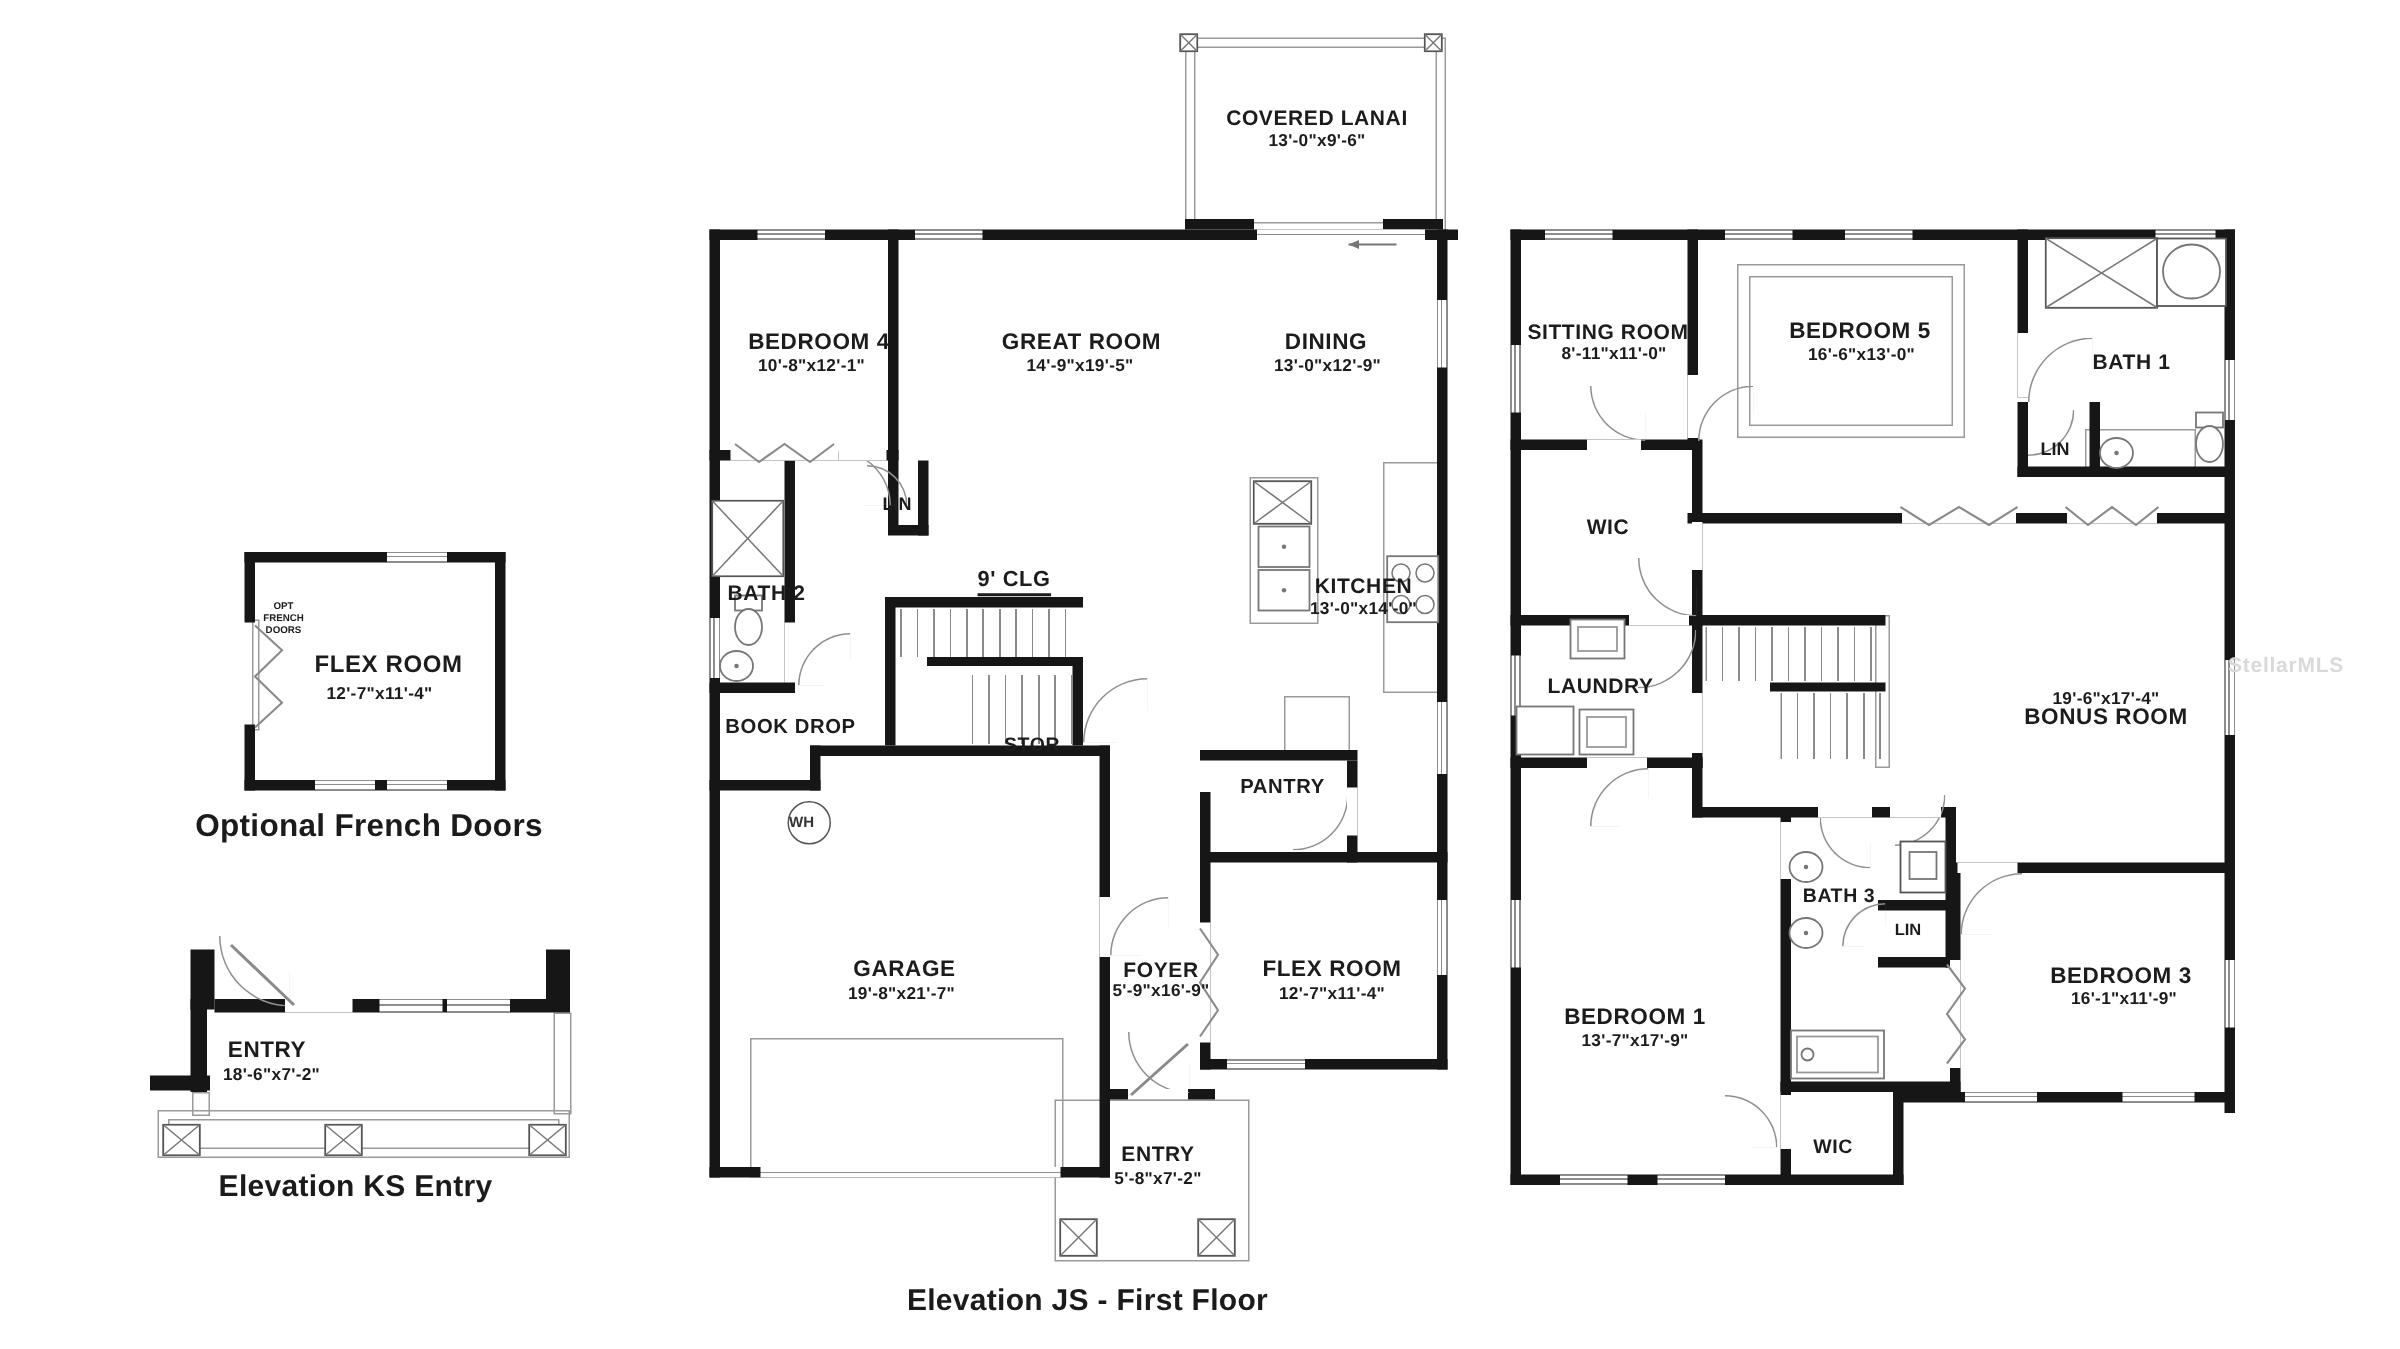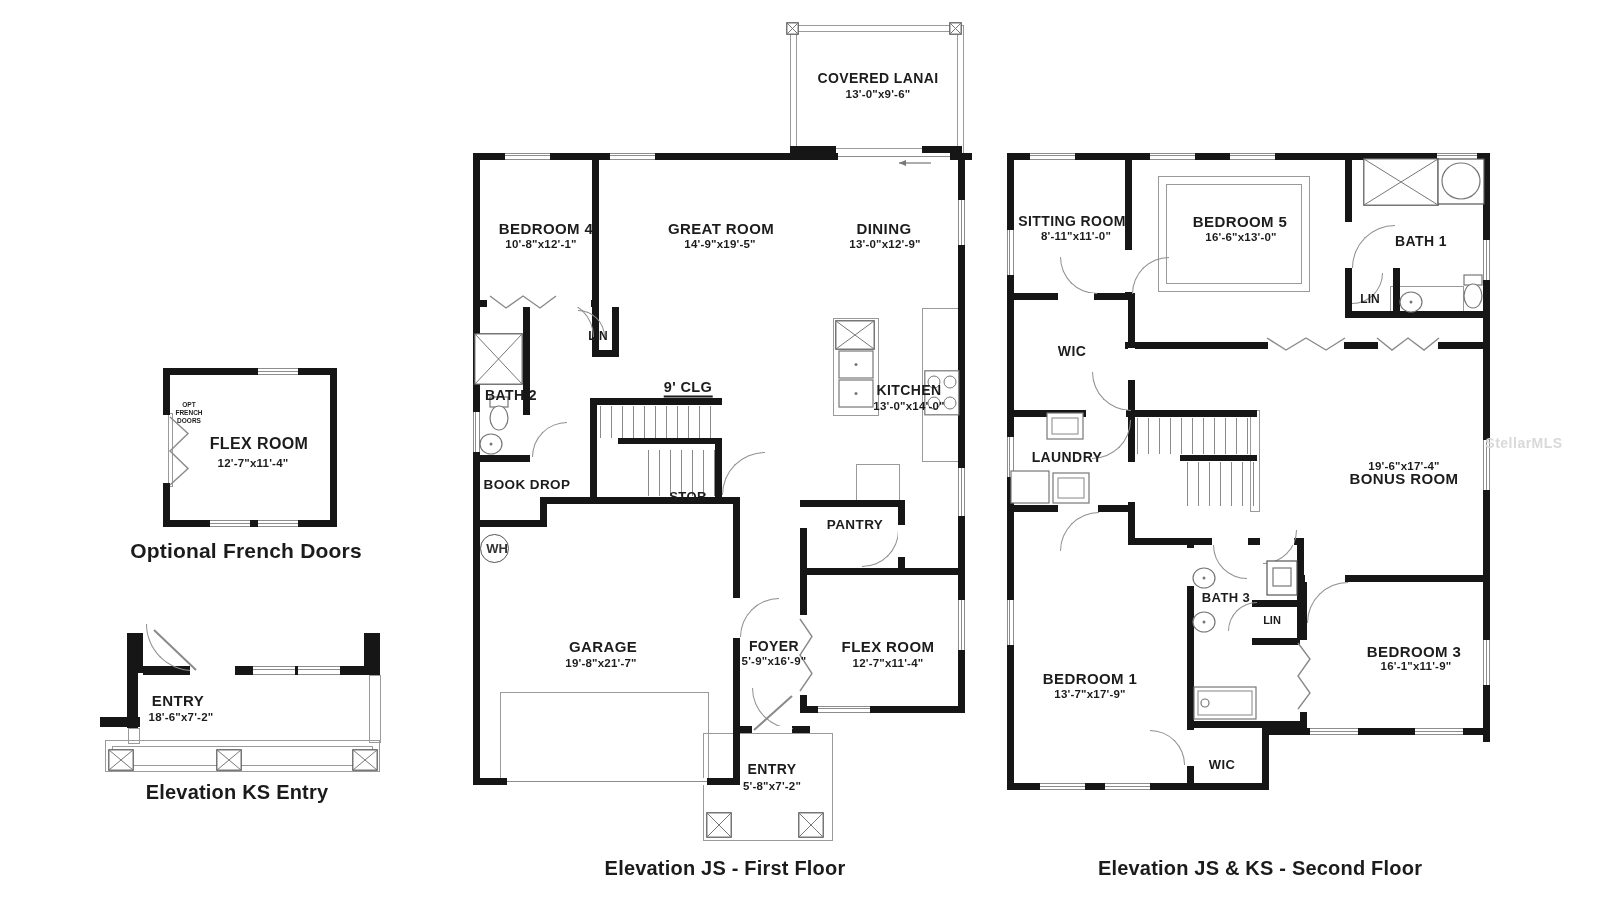--- a/index.html
+++ b/index.html
@@ -19,24 +19,24 @@
   .arc.tr{border-left:none;border-bottom:none;border-top-right-radius:100%;}
   .arc.bl{border-right:none;border-top:none;border-bottom-left-radius:100%;}
   .arc.br{border-left:none;border-top:none;border-bottom-right-radius:100%;}
   .lbl{position:absolute;z-index:6;transform:translate(-50%,-50%);white-space:nowrap;
        color:#1c1c1c;font-weight:bold;text-align:center;}
   .rname{font-size:15px;letter-spacing:.4px;}
   .rdims{font-size:11.5px;letter-spacing:.2px;}
   .small{font-size:12px;}
   .tiny{font-size:6.5px;line-height:7.5px;font-weight:bold;}
   .caption{font-size:20px;letter-spacing:.2px;color:#1b1b1b;}
-  .underline{border-bottom:2px solid #1c1c1c;padding-bottom:1px;margin-left:12px;}
+  .underline{border-bottom:2px solid #1c1c1c;padding-bottom:1px;}
   .wh-circle{position:absolute;z-index:4;width:27px;height:27px;border:1.5px solid #555;
-             border-radius:50%;display:flex;align-items:center;justify-content:flex-end;
-             font-size:13px;font-weight:bold;color:#333;background:#fff;}
+             border-radius:50%;display:flex;align-items:center;justify-content:flex-start;
+             font-size:10px;font-weight:bold;color:#333;background:#fff;margin-left:45px;}
   .watermark{position:absolute;z-index:7;font-size:14px;font-weight:bold;color:#d9d9d9;
              transform:translate(-50%,-50%);letter-spacing:.5px;}
 </style>
 </head>
 <body>
 
 <div id="canvas">
 
   <div class="lbl tiny" style="left:189px;top:405px;">OPT</div>
   <div class="lbl tiny" style="left:189px;top:413px;">FRENCH</div>
@@ -88,21 +88,20 @@
   <div class="lbl rname" style="left:1067px;top:457px;font-size:14px;">LAUNDRY</div>
   <div class="lbl rname" style="left:1404px;top:450px;margin-top:28px;">BONUS ROOM</div>
   <div class="lbl rdims" style="left:1404px;top:466px;">19'-6"x17'-4"</div>
   <div class="lbl rname" style="left:1226px;top:597px;font-size:13px;">BATH 3</div>
   <div class="lbl small" style="left:1272px;top:620px;font-size:11px;">LIN</div>
   <div class="lbl rname" style="left:1090px;top:678px;">BEDROOM 1</div>
   <div class="lbl rdims" style="left:1090px;top:694px;">13'-7"x17'-9"</div>
   <div class="lbl rname" style="left:1222px;top:764px;font-size:13px;">WIC</div>
   <div class="lbl rname" style="left:1414px;top:651px;">BEDROOM 3</div>
   <div class="lbl rdims" style="left:1416px;top:666px;">16'-1"x11'-9"</div>
-  <div class="lbl caption" style="left:1260px;top:868px;">Elevation JS &amp; KS - Second Floor</div>
 
   <div class="watermark" style="left:1524px;top:443px;">StellarMLS</div>
 <div class="wall" style="left: 473px; top: 153px; width: 499px; height: 7px;"></div>
     <div class="wall" style="left: 473px; top: 153px; width: 7px; height: 632px;"></div>
     <div class="wall" style="left: 958px; top: 153px; width: 7px; height: 560px;"></div>
     <div class="wall" style="left: 473px; top: 778px; width: 267px; height: 7px;"></div>
     <div class="wall" style="left: 733px; top: 497px; width: 7px; height: 288px;"></div>
     <div class="wall" style="left: 740px; top: 726px; width: 70px; height: 7px;"></div>
     <div class="wall" style="left: 800px; top: 706px; width: 165px; height: 7px;"></div>
     <div class="wall" style="left: 800px; top: 528px; width: 7px; height: 185px;"></div>

